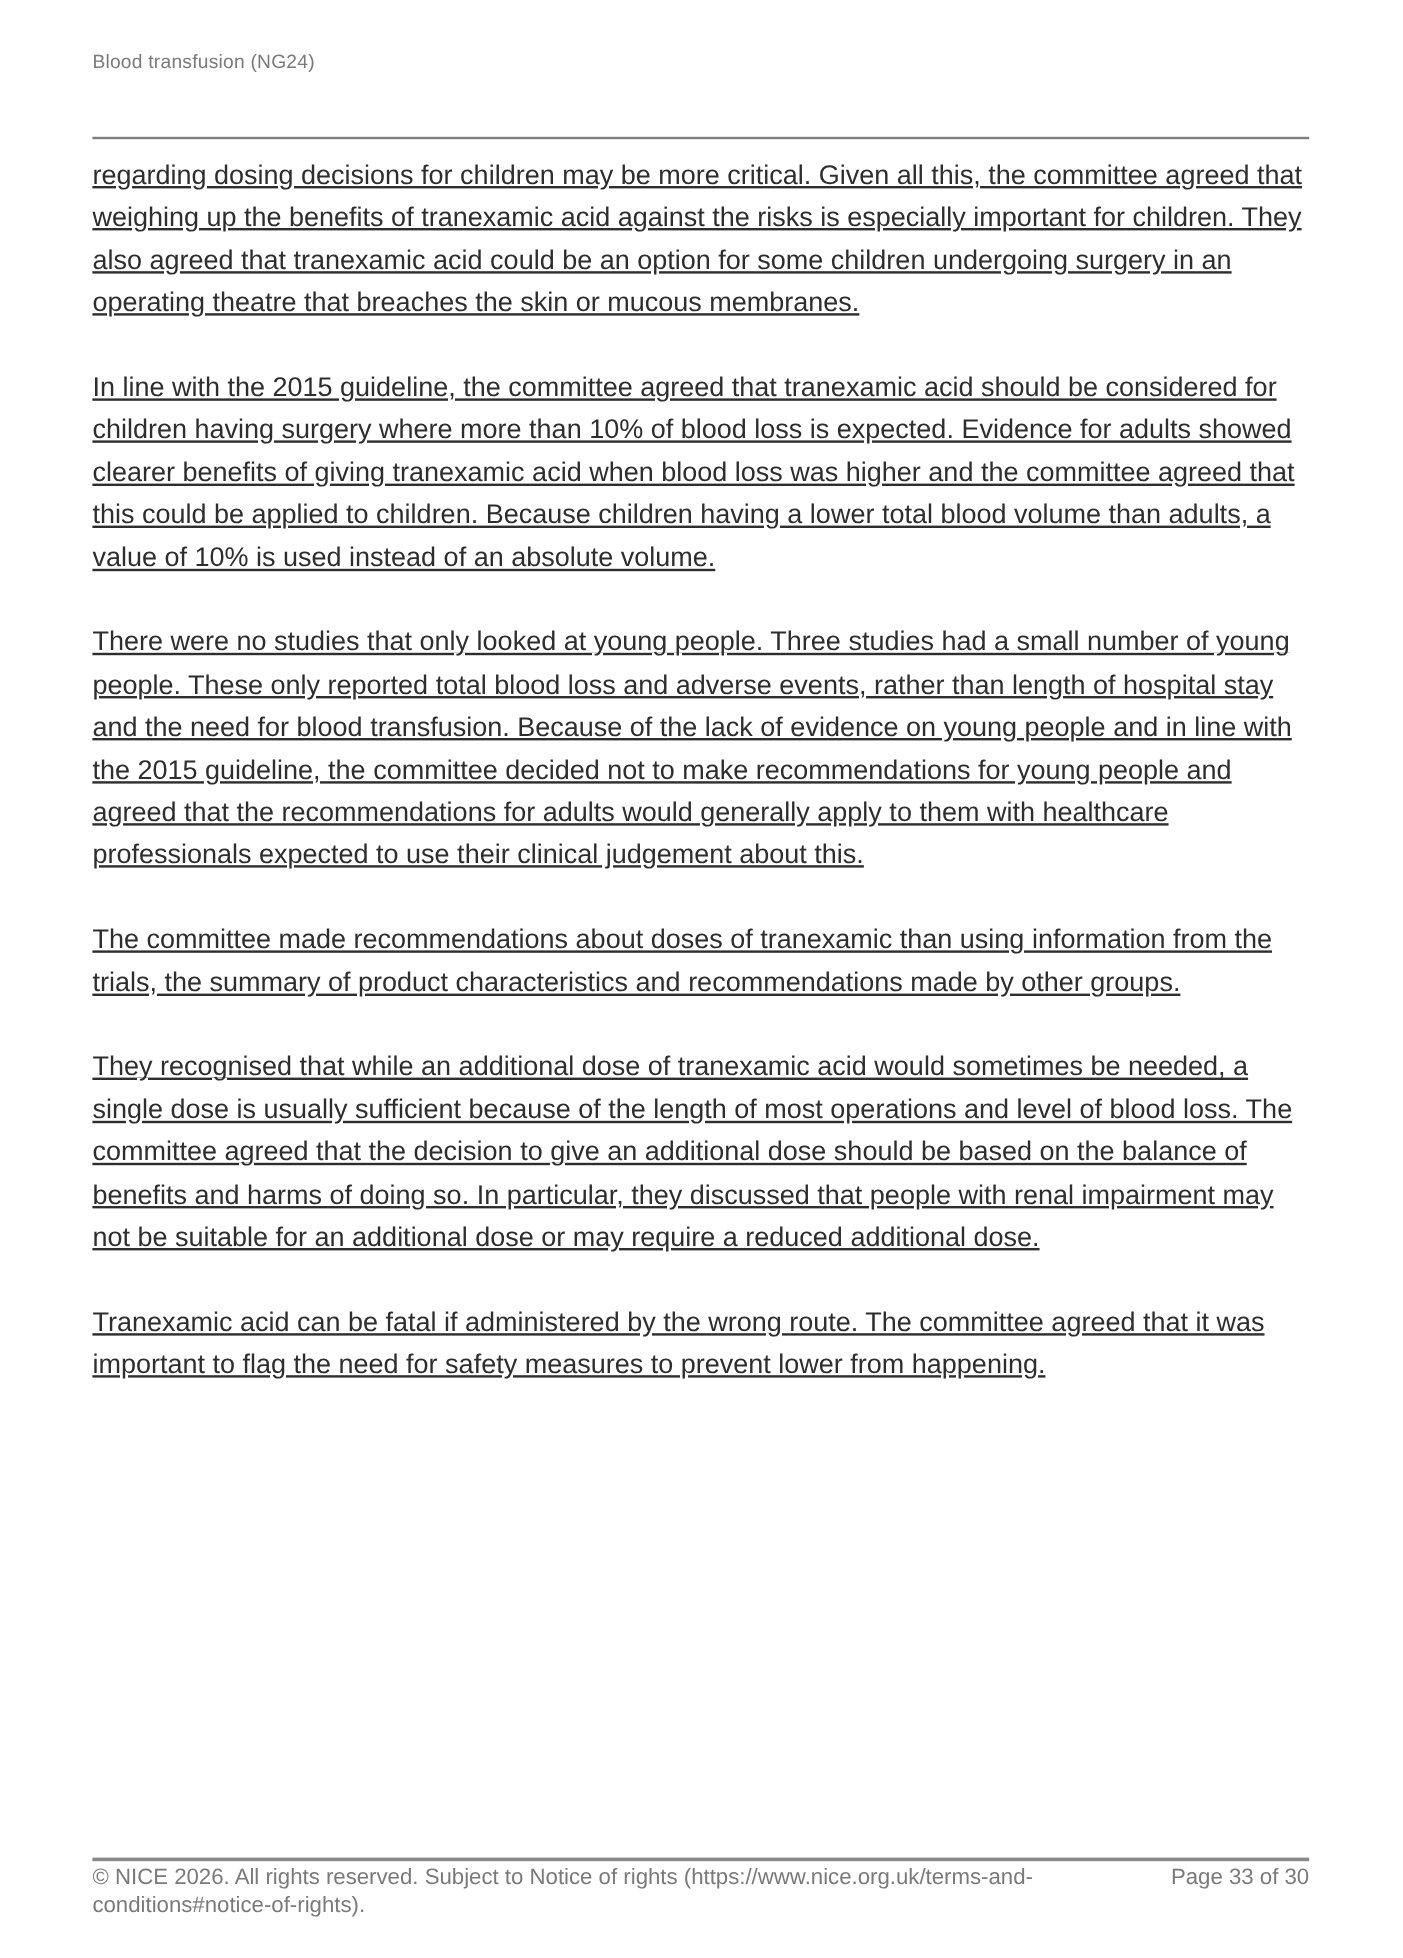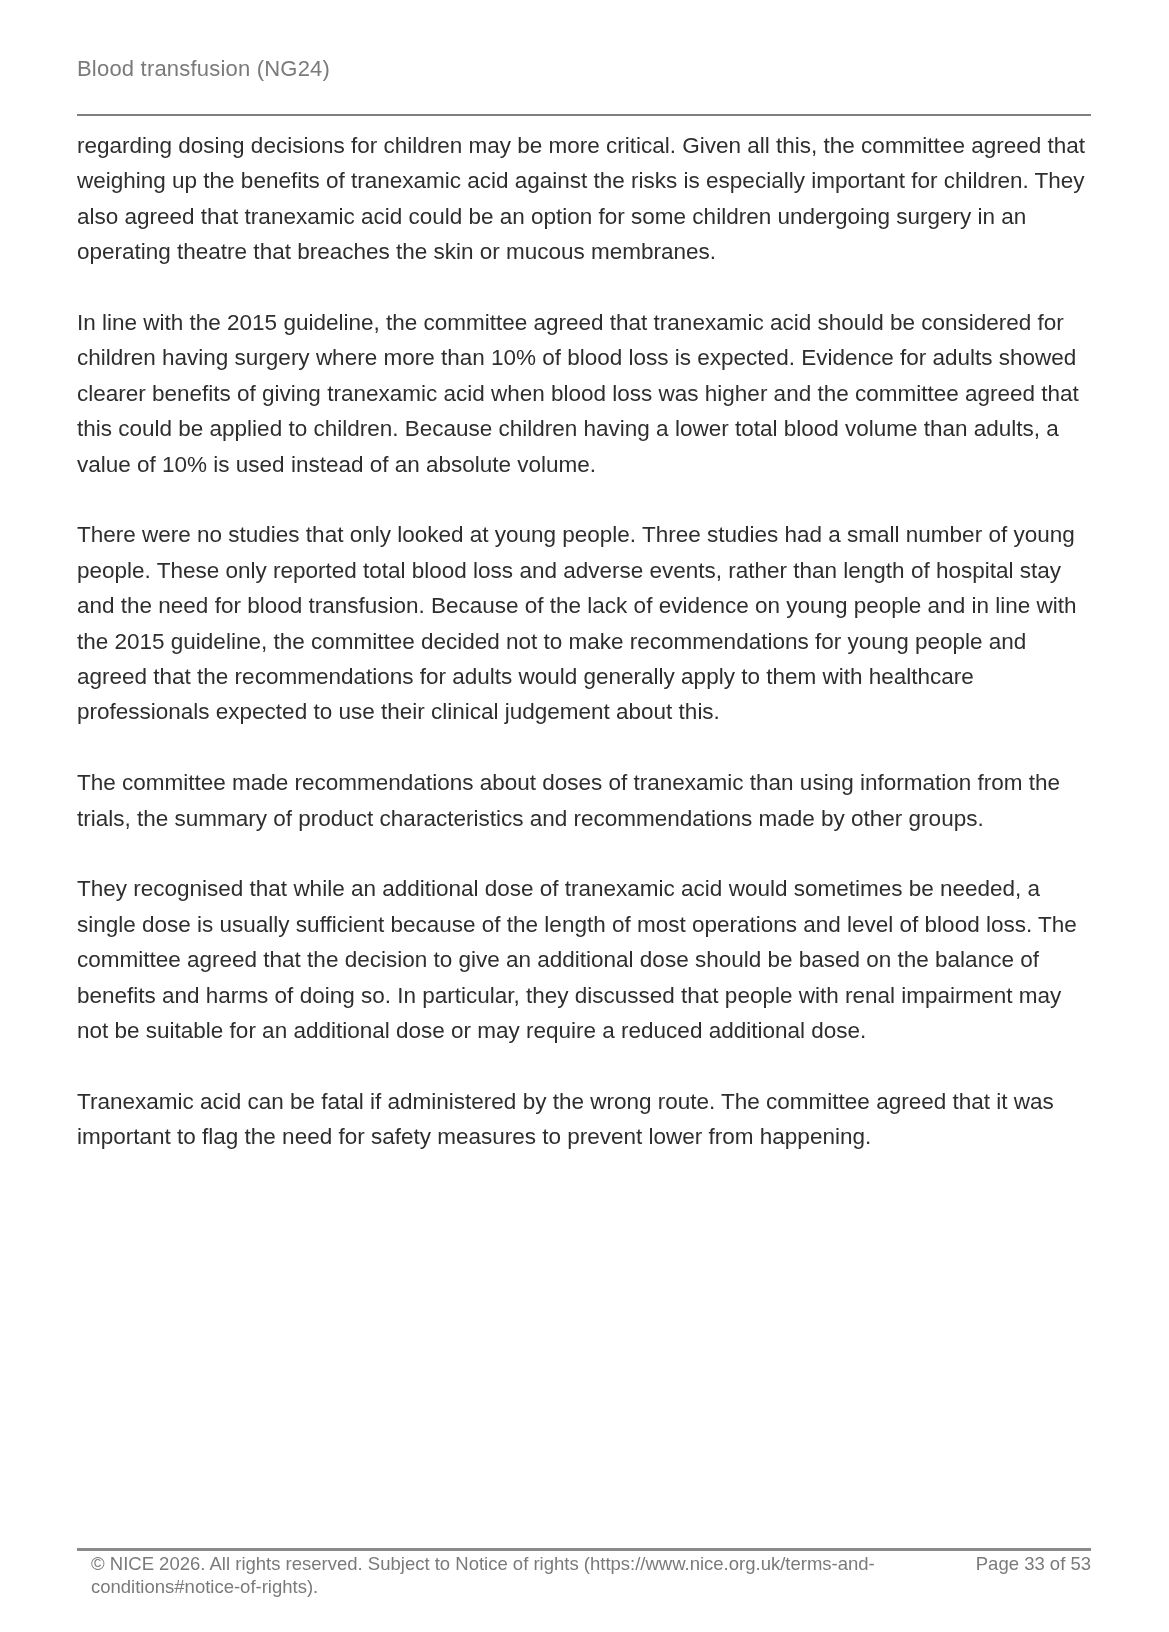--- a/index.html
+++ b/index.html
@@ -11,22 +11,22 @@
       width: 1169px;
       height: 1632px;
       position: relative;
       font-family: "Liberation Sans", "DejaVu Sans", sans-serif;
       color: #2b2b2b;
       overflow: hidden;
     }
     .header-title {
       position: absolute;
       left: 77px;
-      top: 56px;
-      font-size: 22px;
+      top: 44px;
+      font-size: 16px;
       color: #7a7a7a;
       letter-spacing: 0.2px;
     }
     .header-rule {
       position: absolute;
       left: 77px;
       width: 1014px;
       top: 114px;
       height: 0;
       border-top: 2px solid #7f7f7f;
@@ -35,20 +35,21 @@
       position: absolute;
       left: 77px;
       top: 128px;
       width: 1020px;
       font-size: 22.5px;
       line-height: 35.4px;
       color: #2e2e2e;
     }
     .content p {
       margin: 0 0 35.4px 0;
+      text-decoration: underline;
     }
     .link {
       color: #6b6b6b;
       text-decoration: underline;
       text-decoration-color: #8a8a8a;
       text-underline-offset: 4px;
       cursor: pointer;
     }
     .footer-rule {
       position: absolute;
@@ -60,21 +61,21 @@
     }
     .footer {
       position: absolute;
       left: 77px;
       top: 1552px;
       width: 1014px;
       font-size: 18.5px;
       line-height: 23px;
       color: #7a7a7a;
       display: flex;
-      justify-content: flex-end;
+      justify-content: space-between;
     }
     .footer-left {
       width: 880px;
     }
     .footer-right {
       text-align: right;
       width: 120px;
     }
   </style>
 </head>
@@ -88,14 +89,14 @@
   <p>In line with the 2015 guideline, the committee agreed that tranexamic acid should be considered for children having surgery where more than 10% of blood loss is expected. Evidence for adults showed clearer benefits of giving tranexamic acid when blood loss was higher and the committee agreed that this could be applied to children. Because children having a lower total blood volume than adults, a value of 10% is used instead of an absolute volume.</p>
   <p>There were no studies that only looked at young people. Three studies had a small number of young people. These only reported total blood loss and adverse events, rather than length of hospital stay and the need for blood transfusion. Because of the lack of evidence on young people and in line with the 2015 guideline, the committee decided not to make recommendations for young people and agreed that the recommendations for adults would generally apply to them with healthcare professionals expected to use their clinical judgement about this.</p>
   <p>The committee made recommendations about doses of tranexamic than using information from the trials, the summary of product characteristics and recommendations made by other groups.</p>
   <p>They recognised that while an additional dose of tranexamic acid would sometimes be needed, a single dose is usually sufficient because of the length of most operations and level of blood loss. The committee agreed that the decision to give an additional dose should be based on the balance of benefits and harms of doing so. In particular, they discussed that people with renal impairment may not be suitable for an additional dose or may require a reduced additional dose.</p>
   <p>Tranexamic acid can be fatal if administered by the wrong route. The committee agreed that it was important to flag the need for safety measures to prevent lower from happening.</p>
 </div>
 
 <div class="footer-rule"></div>
 <div class="footer">
   <div class="footer-left">© NICE 2026. All rights reserved. Subject to Notice of rights (https://www.nice.org.uk/terms-and-conditions#notice-of-rights).</div>
-  <div class="footer-right">Page 33 of 53</div>
+  <div class="footer-right">Page 33 of 30</div>
 </div>
 
 </body></html>

